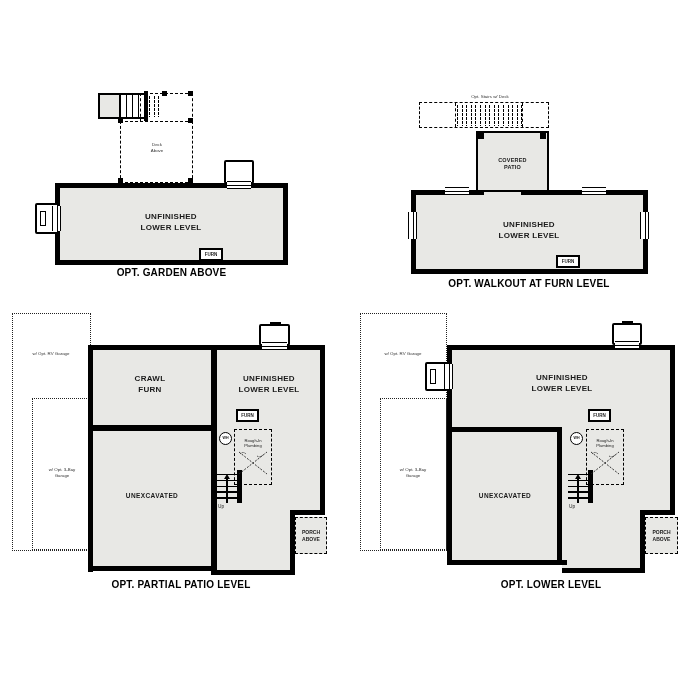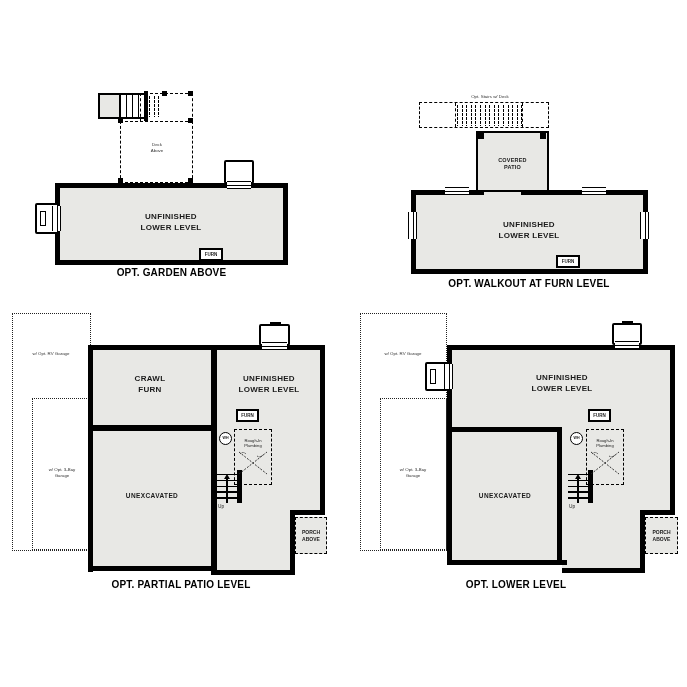--- a/index.html
+++ b/index.html
@@ -225,16 +225,16 @@
       <span>PORCH</span>
       <span>ABOVE</span>
     </div>
     <div class="well" style="left:612px;top:323px;width:30px;height:22px;"></div>
     <div class="wall" style="left:622px;top:321px;width:11px;height:4px;"></div>
     <div class="win-h" style="left:615px;top:341px;width:24px;height:8px;"></div>
     <div class="well" style="left:425px;top:362px;width:23px;height:29px;"></div>
     <div class="abs" style="left:430px;top:369px;width:4px;height:13px;border:1px solid #000;"></div>
     <div class="win-v" style="left:444px;top:364px;width:9px;height:25px;"></div>
 
-    <div class="caption" style="left:391px;top:579px;width:250px;">OPT. LOWER LEVEL</div>
+    <div class="caption" style="left:426px;top:579px;width:250px;">OPT. LOWER LEVEL</div>
   </div>
 
 </div>
 
 </body></html>

